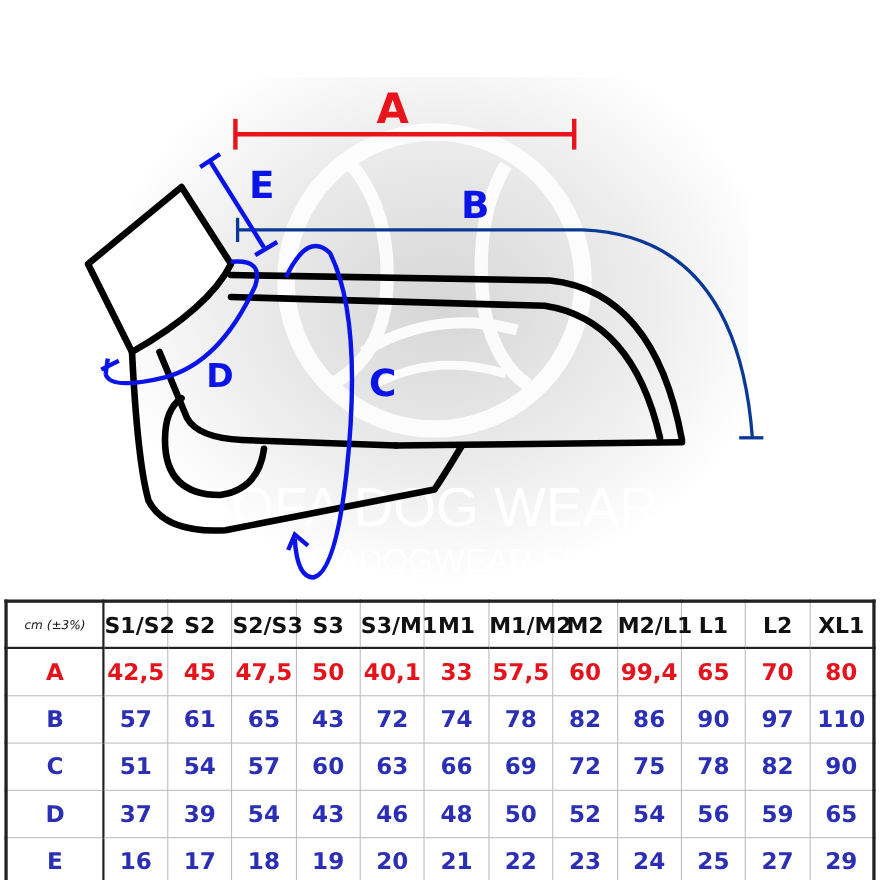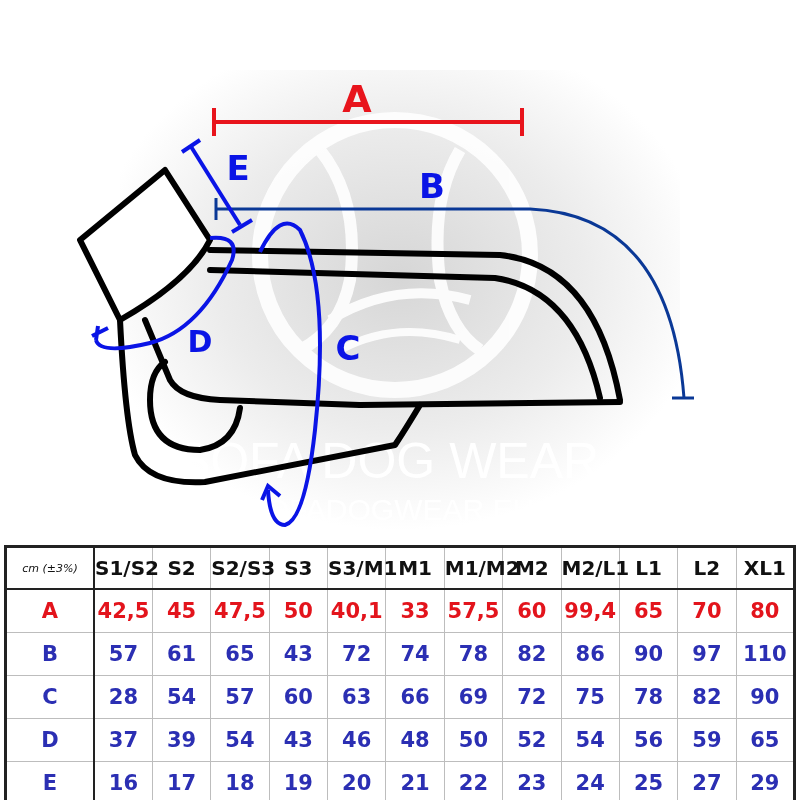--- a/index.html
+++ b/index.html
@@ -142,21 +142,21 @@
       <td>74</td>
       <td>78</td>
       <td>82</td>
       <td>86</td>
       <td>90</td>
       <td>97</td>
       <td>110</td>
     </tr>
     <tr class="row-blue">
       <th class="rowhead">C</th>
-      <td>28</td>
+      <td>51</td>
       <td>54</td>
       <td>57</td>
       <td>60</td>
       <td>63</td>
       <td>66</td>
       <td>69</td>
       <td>72</td>
       <td>75</td>
       <td>78</td>
       <td>82</td>

